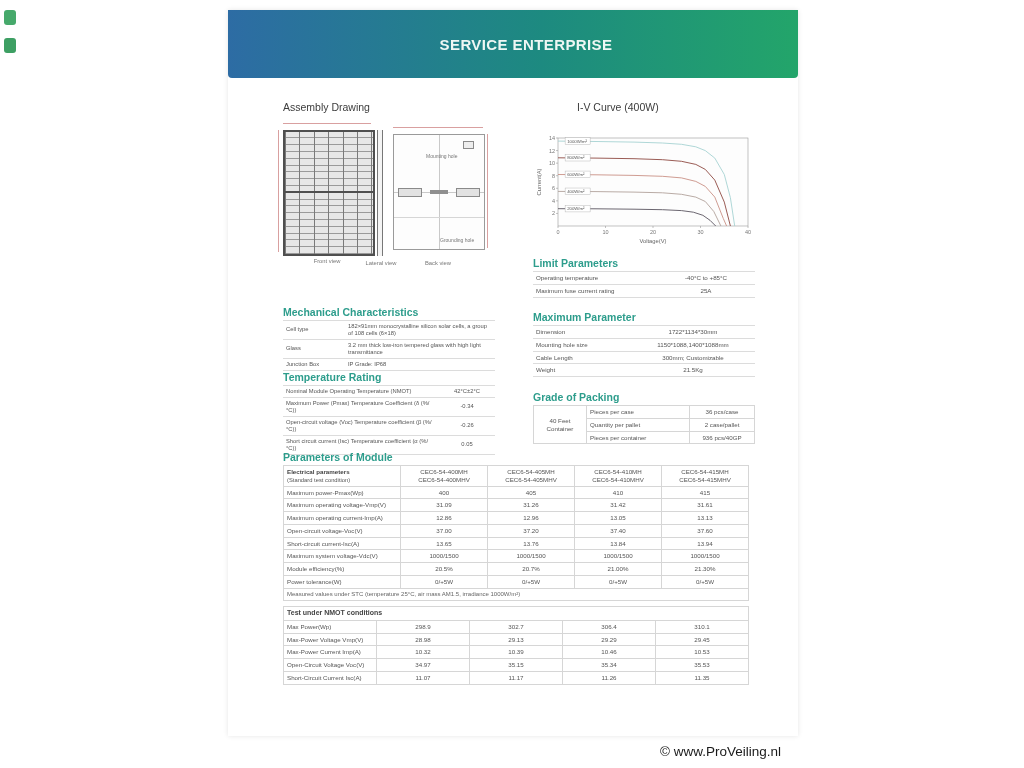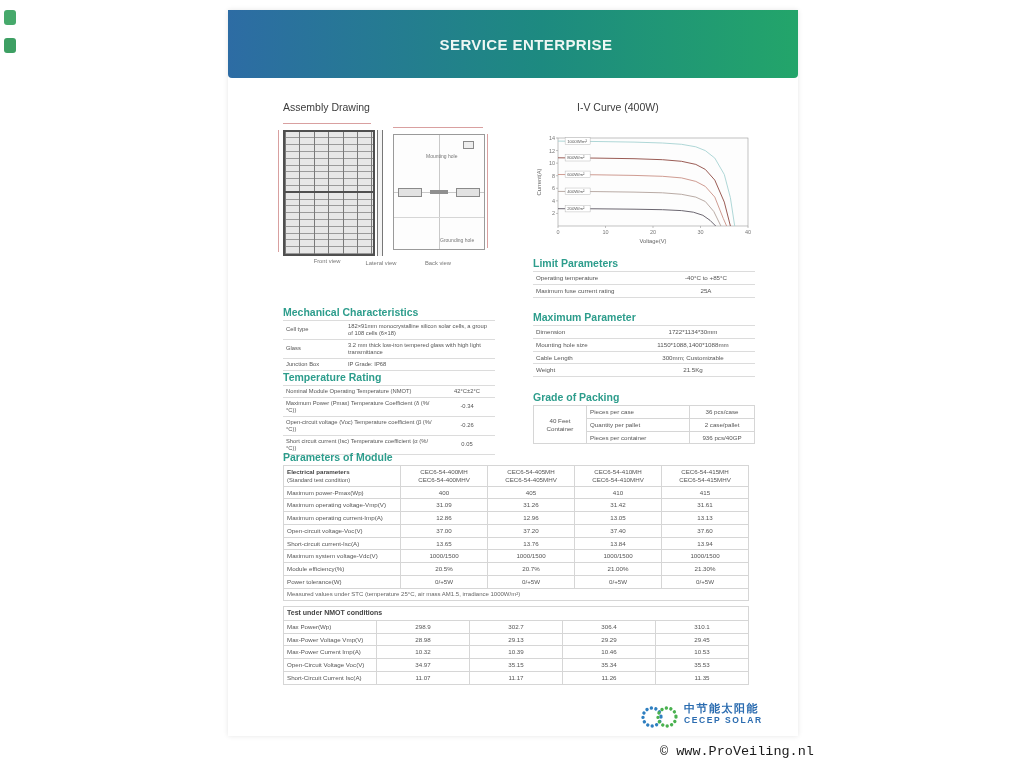--- a/index.html
+++ b/index.html
@@ -50,21 +50,21 @@
   
   #ivplot{position:absolute;left:306px;top:120px;}
   #ivplot text{font-family:"Liberation Sans",sans-serif;font-size:5.5px;fill:#777;}
   #ivplot text.slabel{font-size:4.3px;fill:#555;}
   #ivplot text.axlab{font-size:5.8px;fill:#666;}
   
   .logo{position:absolute;left:410px;top:688px;width:160px;height:42px;}
   .logo svg{position:absolute;left:0;top:2px;}
   .logo .cn{position:absolute;left:46px;top:3px;font-size:11px;font-weight:bold;color:#2b6cb0;letter-spacing:1.5px;}
   .logo .en{position:absolute;left:46px;top:17px;font-size:8.5px;font-weight:bold;color:#2b6cb0;letter-spacing:1.6px;}
-  .watermark{position:absolute;left:660px;top:744px;font-size:13.5px;color:#1a1a1a;font-family:Liberation Mono, monospace;}
+  .watermark{position:absolute;left:660px;top:744px;font-size:13.5px;color:#1a1a1a;}
 </style>
 </head>
 <body>
 
 <div class="canvas">
 
   <div class="edge-marker m1"></div>
   <div class="edge-marker m2"></div>
 
   <div class="page">
@@ -364,25 +364,17 @@
       <tr>
         <td>Short-Circuit Current Isc(A)</td>
         <td class="c">11.07</td>
         <td class="c">11.17</td>
         <td class="c">11.26</td>
         <td class="c">11.35</td>
       </tr>
     </tbody>
       </table>
 
-    <div class="logo">
-      <svg width="44" height="34" viewBox="0 0 44 34">
-        <circle cx="14" cy="17" r="9" fill="none" stroke="#2f7fc0" stroke-width="3.4" stroke-linecap="round" stroke-dasharray="0.01 4.6"></circle>
-        <circle cx="29" cy="17" r="9" fill="none" stroke="#49b14f" stroke-width="3.4" stroke-linecap="round" stroke-dasharray="0.01 4.6"></circle>
-      </svg>
-      <div class="cn">中节能太阳能</div>
-      <div class="en">CECEP SOLAR</div>
-    </div>
 
   </div>
 
   <div class="watermark">© www.ProVeiling.nl</div>
 </div>
 
 </body></html>

